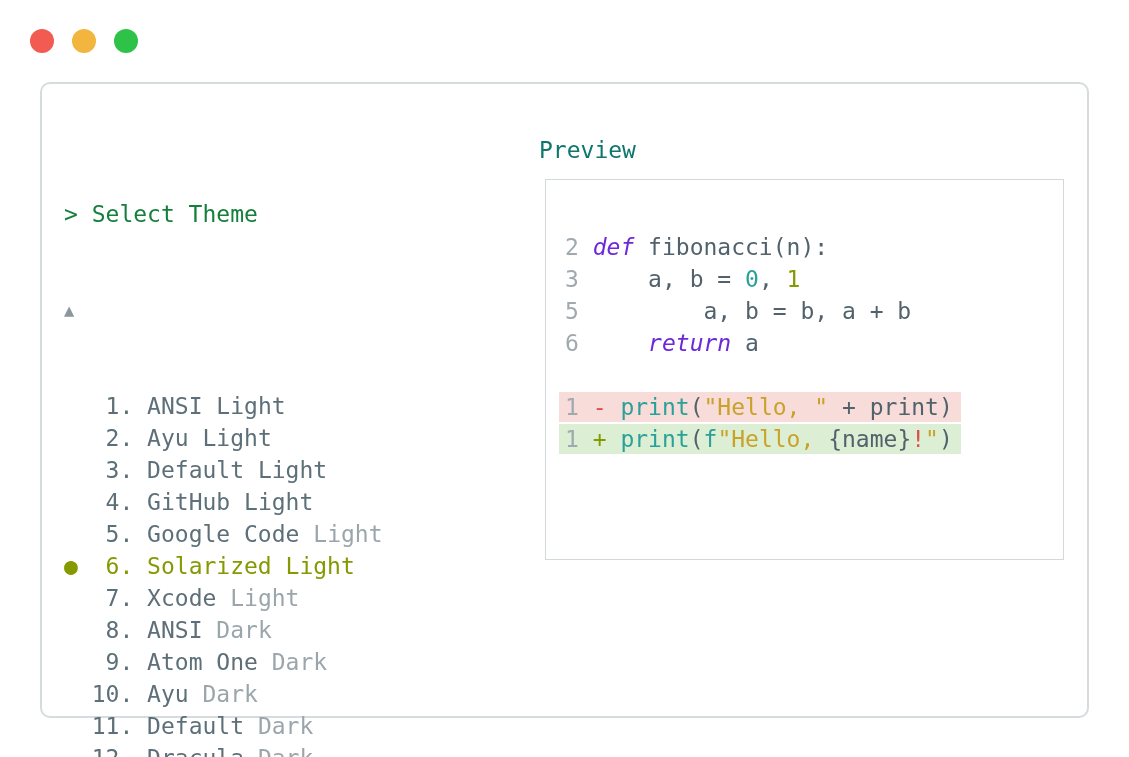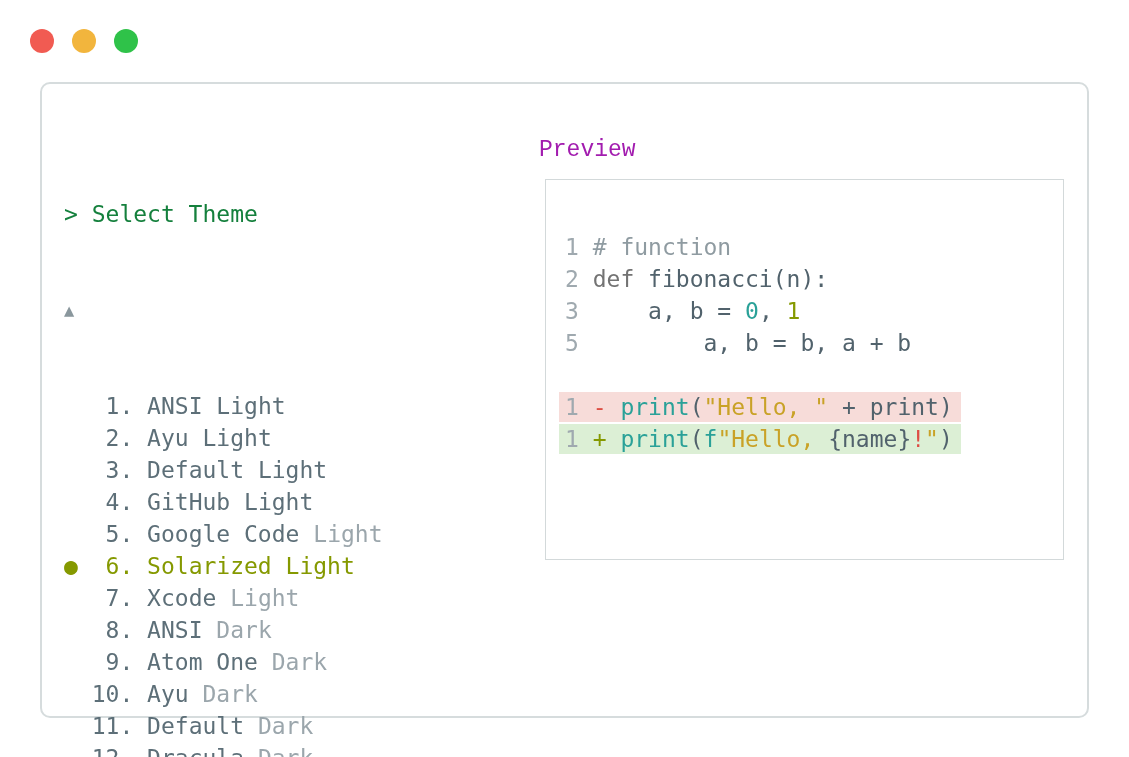--- a/index.html
+++ b/index.html
@@ -20,37 +20,37 @@
 
   .left-col{position:absolute;left:22px;top:0;padding-top:50px;
             font-size:23px;line-height:32px;white-space:pre;}
   .trow{height:32px;white-space:pre;}
   .trow.prompt{color:#15803d;}
   .trow.arrow{font-size:17px;}
   .trow.arrow.up{color:#8a979d;}
 
   
   .preview-label{position:absolute;left:497px;top:50px;height:32px;
-                 line-height:32px;font-size:23px;color:#a21caf;font-family:Liberation Mono, monospace;}
+                 line-height:32px;font-size:23px;color:#0f766e;}
   .preview-box{position:absolute;left:503px;top:95px;width:519px;height:381px;
                box-sizing:border-box;border:1.5px solid #d3d9da;background:#fff;}
   .code-area{padding-top:51px;font-size:23px;}
   .crow{height:32px;line-height:32px;white-space:pre;margin-left:19px;}
   .crow.diffrow{margin-left:0;}
   .band{display:inline-block;height:30px;line-height:30px;margin-top:1px;
         margin-left:13px;padding:0 8px 0 6px;vertical-align:top;white-space:pre;}
   .bg-del{background:#f7dcd9;}
   .bg-add{background:#dcefd5;}
 
   
   .c-slate{color:#5d6f78;}
   .c-muted{color:#9ba6ac;}
   .c-olive{color:#859900;}
   .c-fg{color:#51626c;text-align:right;}
-  .c-kw{color:#737373;}
+  .c-kw{color:#6d28d9;font-style:italic;}
   .c-teal{color:#2aa198;}
   .c-gold{color:#c9a227;}
   .c-red{color:#dd4e44;}
   .c-comment{color:#8f9ba1;}
   .c-ln{color:#9fa9af;}
 </style>
 </head>
 <body>
 
 <div class="dots">
@@ -65,22 +65,22 @@
     <div class="trow arrow up">▲</div>
     <div id="theme-list"><div class="trow"><span>  </span><span class="c-slate"> 1. </span><span class="c-slate">ANSI</span><span class="c-slate"> </span><span class="c-slate">Light</span></div><div class="trow"><span>  </span><span class="c-slate"> 2. </span><span class="c-slate">Ayu</span><span class="c-slate"> </span><span class="c-slate">Light</span></div><div class="trow"><span>  </span><span class="c-slate"> 3. </span><span class="c-slate">Default</span><span class="c-slate"> </span><span class="c-slate">Light</span></div><div class="trow"><span>  </span><span class="c-slate"> 4. </span><span class="c-slate">GitHub</span><span class="c-slate"> </span><span class="c-slate">Light</span></div><div class="trow"><span>  </span><span class="c-slate"> 5. </span><span class="c-slate">Google Code</span><span class="c-slate"> </span><span class="c-muted">Light</span></div><div class="trow"><span class="c-olive">● </span><span class="c-olive"> 6. </span><span class="c-olive">Solarized</span><span class="c-olive"> </span><span class="c-olive">Light</span></div><div class="trow"><span>  </span><span class="c-slate"> 7. </span><span class="c-slate">Xcode</span><span class="c-slate"> </span><span class="c-muted">Light</span></div><div class="trow"><span>  </span><span class="c-slate"> 8. </span><span class="c-slate">ANSI</span><span class="c-slate"> </span><span class="c-muted">Dark</span></div><div class="trow"><span>  </span><span class="c-slate"> 9. </span><span class="c-slate">Atom One</span><span class="c-slate"> </span><span class="c-muted">Dark</span></div><div class="trow"><span>  </span><span class="c-slate">10. </span><span class="c-slate">Ayu</span><span class="c-slate"> </span><span class="c-muted">Dark</span></div><div class="trow"><span>  </span><span class="c-slate">11. </span><span class="c-slate">Default</span><span class="c-slate"> </span><span class="c-muted">Dark</span></div><div class="trow"><span>  </span><span class="c-slate">12. </span><span class="c-slate">Dracula</span><span class="c-slate"> </span><span class="c-muted">Dark</span></div></div>
     
     
     
   </div>
 
   <div class="preview-label">Preview</div>
   <div class="preview-box">
     <div id="code-area" class="code-area">
-        <div class="crow"><span class="c-ln">1 </span><span class="c-comment"># function</span></div>
         <div class="crow"><span class="c-ln">2 </span><span class="c-kw">def</span><span class="c-fg"> fibonacci(n):</span></div>
         <div class="crow"><span class="c-ln">3 </span><span class="c-fg">    a, b = </span><span class="c-teal">0</span><span class="c-fg">, </span><span class="c-olive">1</span></div>
         <div class="crow"><span class="c-ln">5 </span><span class="c-fg">        a, b = b, a + b</span></div>
+        <div class="crow"><span class="c-ln">6 </span><span class="c-fg">    </span><span class="c-kw">return</span><span class="c-fg"> a</span></div>
         <div class="crow"></div>
         <div class="crow diffrow"><span class="band bg-del"><span class="c-ln">1 </span><span class="c-red">- </span><span class="c-teal">print</span><span class="c-fg">(</span><span class="c-gold">"Hello, "</span><span class="c-fg"> + print)</span></span></div>
         <div class="crow diffrow"><span class="band bg-add"><span class="c-ln">1 </span><span class="c-olive">+ </span><span class="c-teal">print</span><span class="c-fg">(</span><span class="c-teal">f</span><span class="c-gold">"Hello, </span><span class="c-fg">{name}</span><span class="c-red">!</span><span class="c-gold">"</span><span class="c-fg">)</span></span></div>
       </div>
   </div>
 </div>
 
 </body></html>

